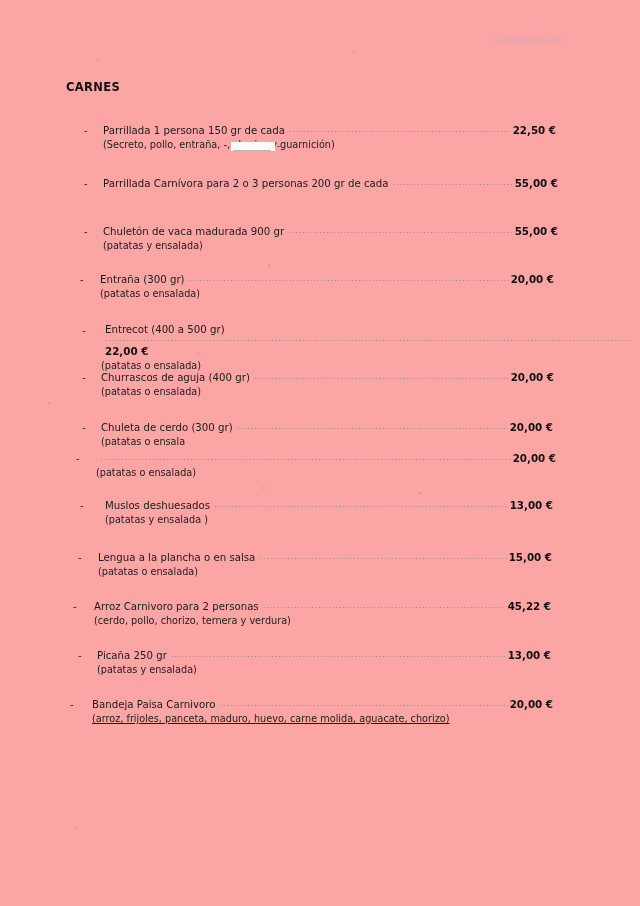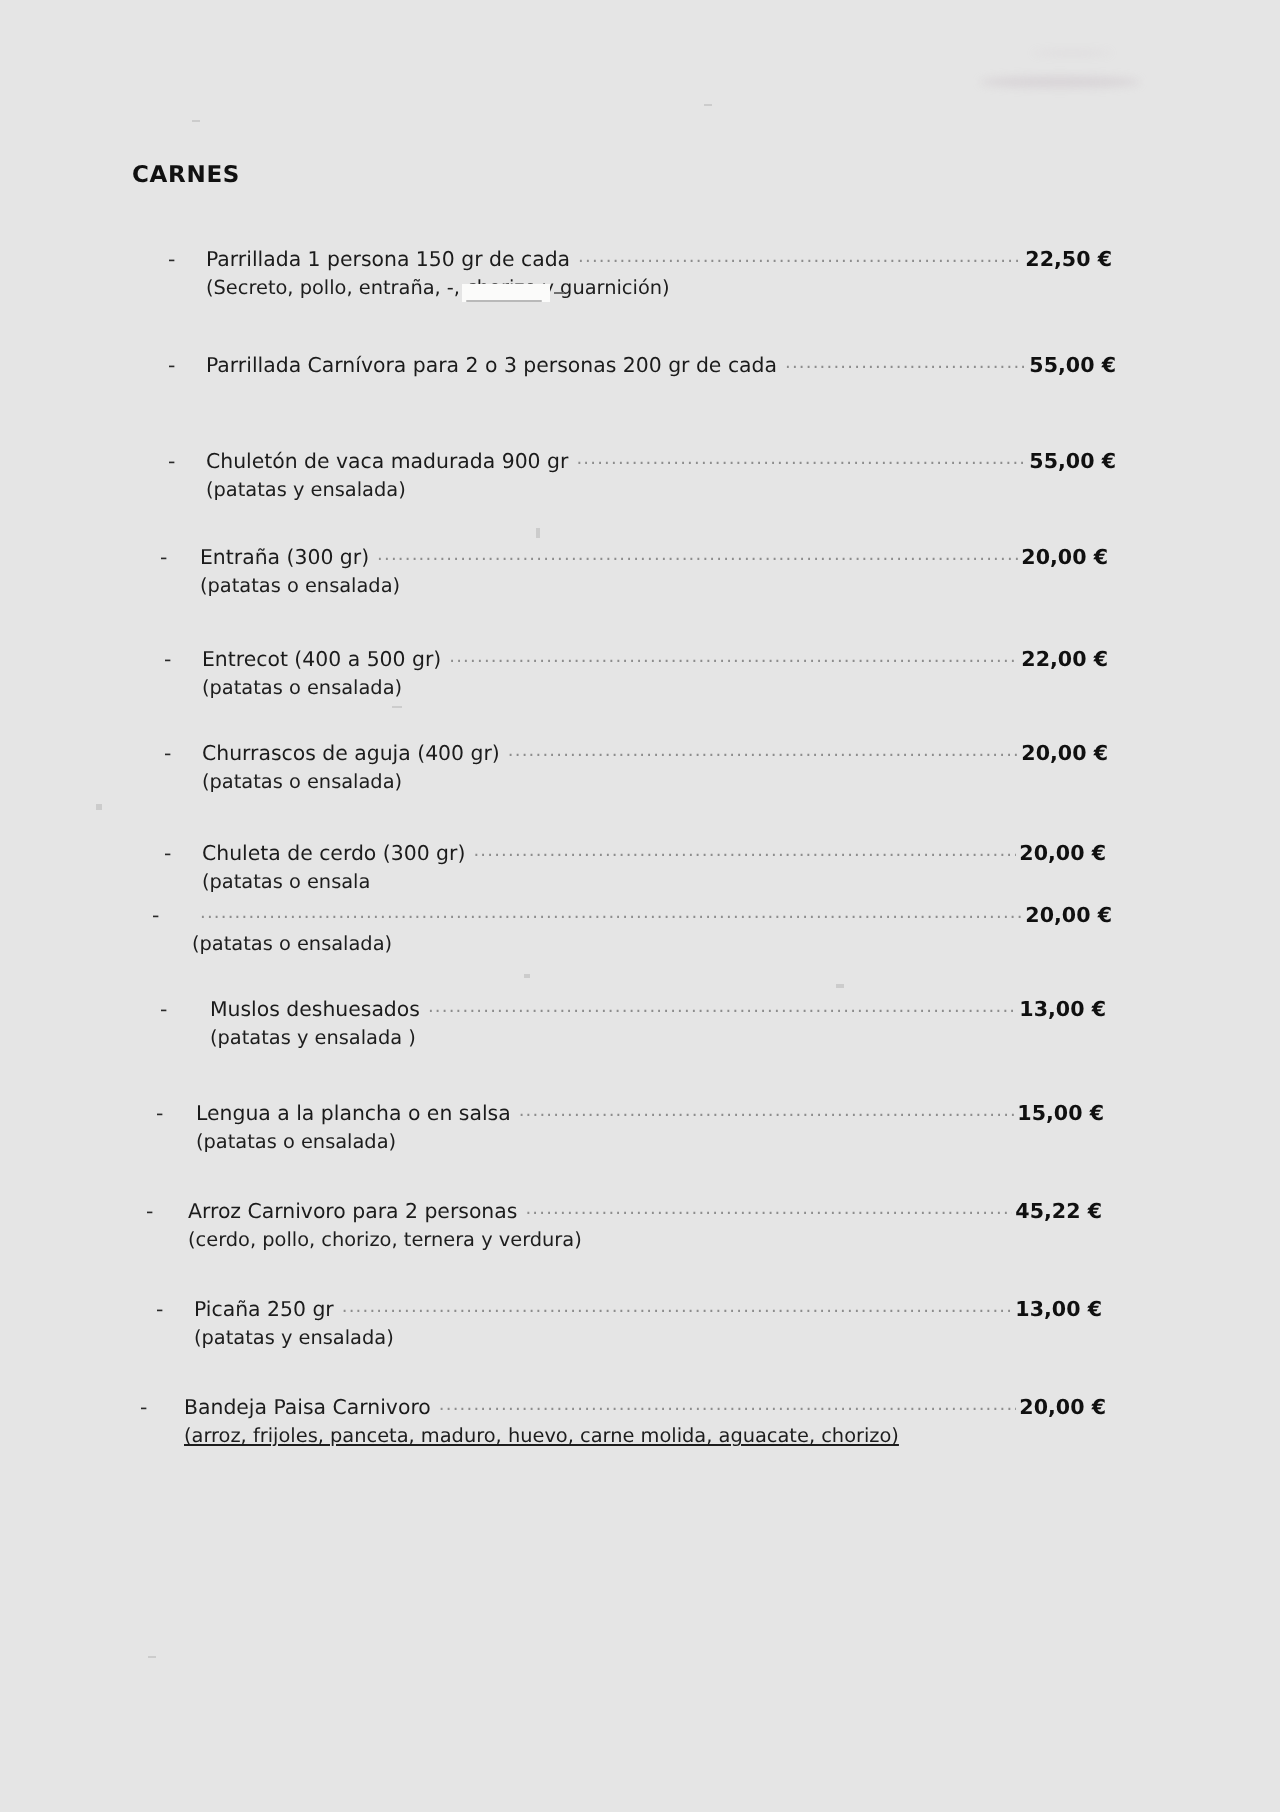--- a/index.html
+++ b/index.html
@@ -13,21 +13,21 @@
     font-family: "DejaVu Sans", "Liberation Sans", sans-serif;
     color: #1b1b1b;
     position: relative;
     overflow: hidden;
   }
 
   
   .page {
     position: absolute;
     inset: 0;
-    background: #e5e5e5;
+    background: #fca5a5;
   }
   .scan-smudge {
     position: absolute;
     background: rgba(190,176,186,0.30);
     border-radius: 50%;
     filter: blur(2px);
     pointer-events: none;
   }
   .scan-speck {
     position: absolute;
@@ -194,21 +194,21 @@
         <span class="dash" style="left: 80px; top: 2px;">-</span>
         <div class="line-main" style="margin-left: 100px; width: 454px;">
           <span class="name">Entraña (300 gr)</span>
           <span class="leader"></span>
           <span class="price">20,00 €</span>
         </div>
         <div class="sub" style="margin-left: 100px;">(patatas o ensalada)</div>
       </div>
       <div class="entry" style="top: 324px;">
         <span class="dash" style="left: 82px; top: 2px;">-</span>
-        <div class="line-main" style="margin-left: 101px; width: 453px;">
+        <div class="line-main" style="margin-left: 101px; width: 453px; flex-direction: column;">
           <span class="name">Entrecot (400 a 500 gr)</span>
           <span class="leader"></span>
           <span class="price">22,00 €</span>
         </div>
         <div class="sub" style="margin-left: 101px;">(patatas o ensalada)</div>
       </div>
       <div class="entry" style="top: 371px;">
         <span class="dash" style="left: 82px; top: 2px;">-</span>
         <div class="line-main" style="margin-left: 101px; width: 453px;">
           <span class="name">Churrascos de aguja (400 gr)</span>

